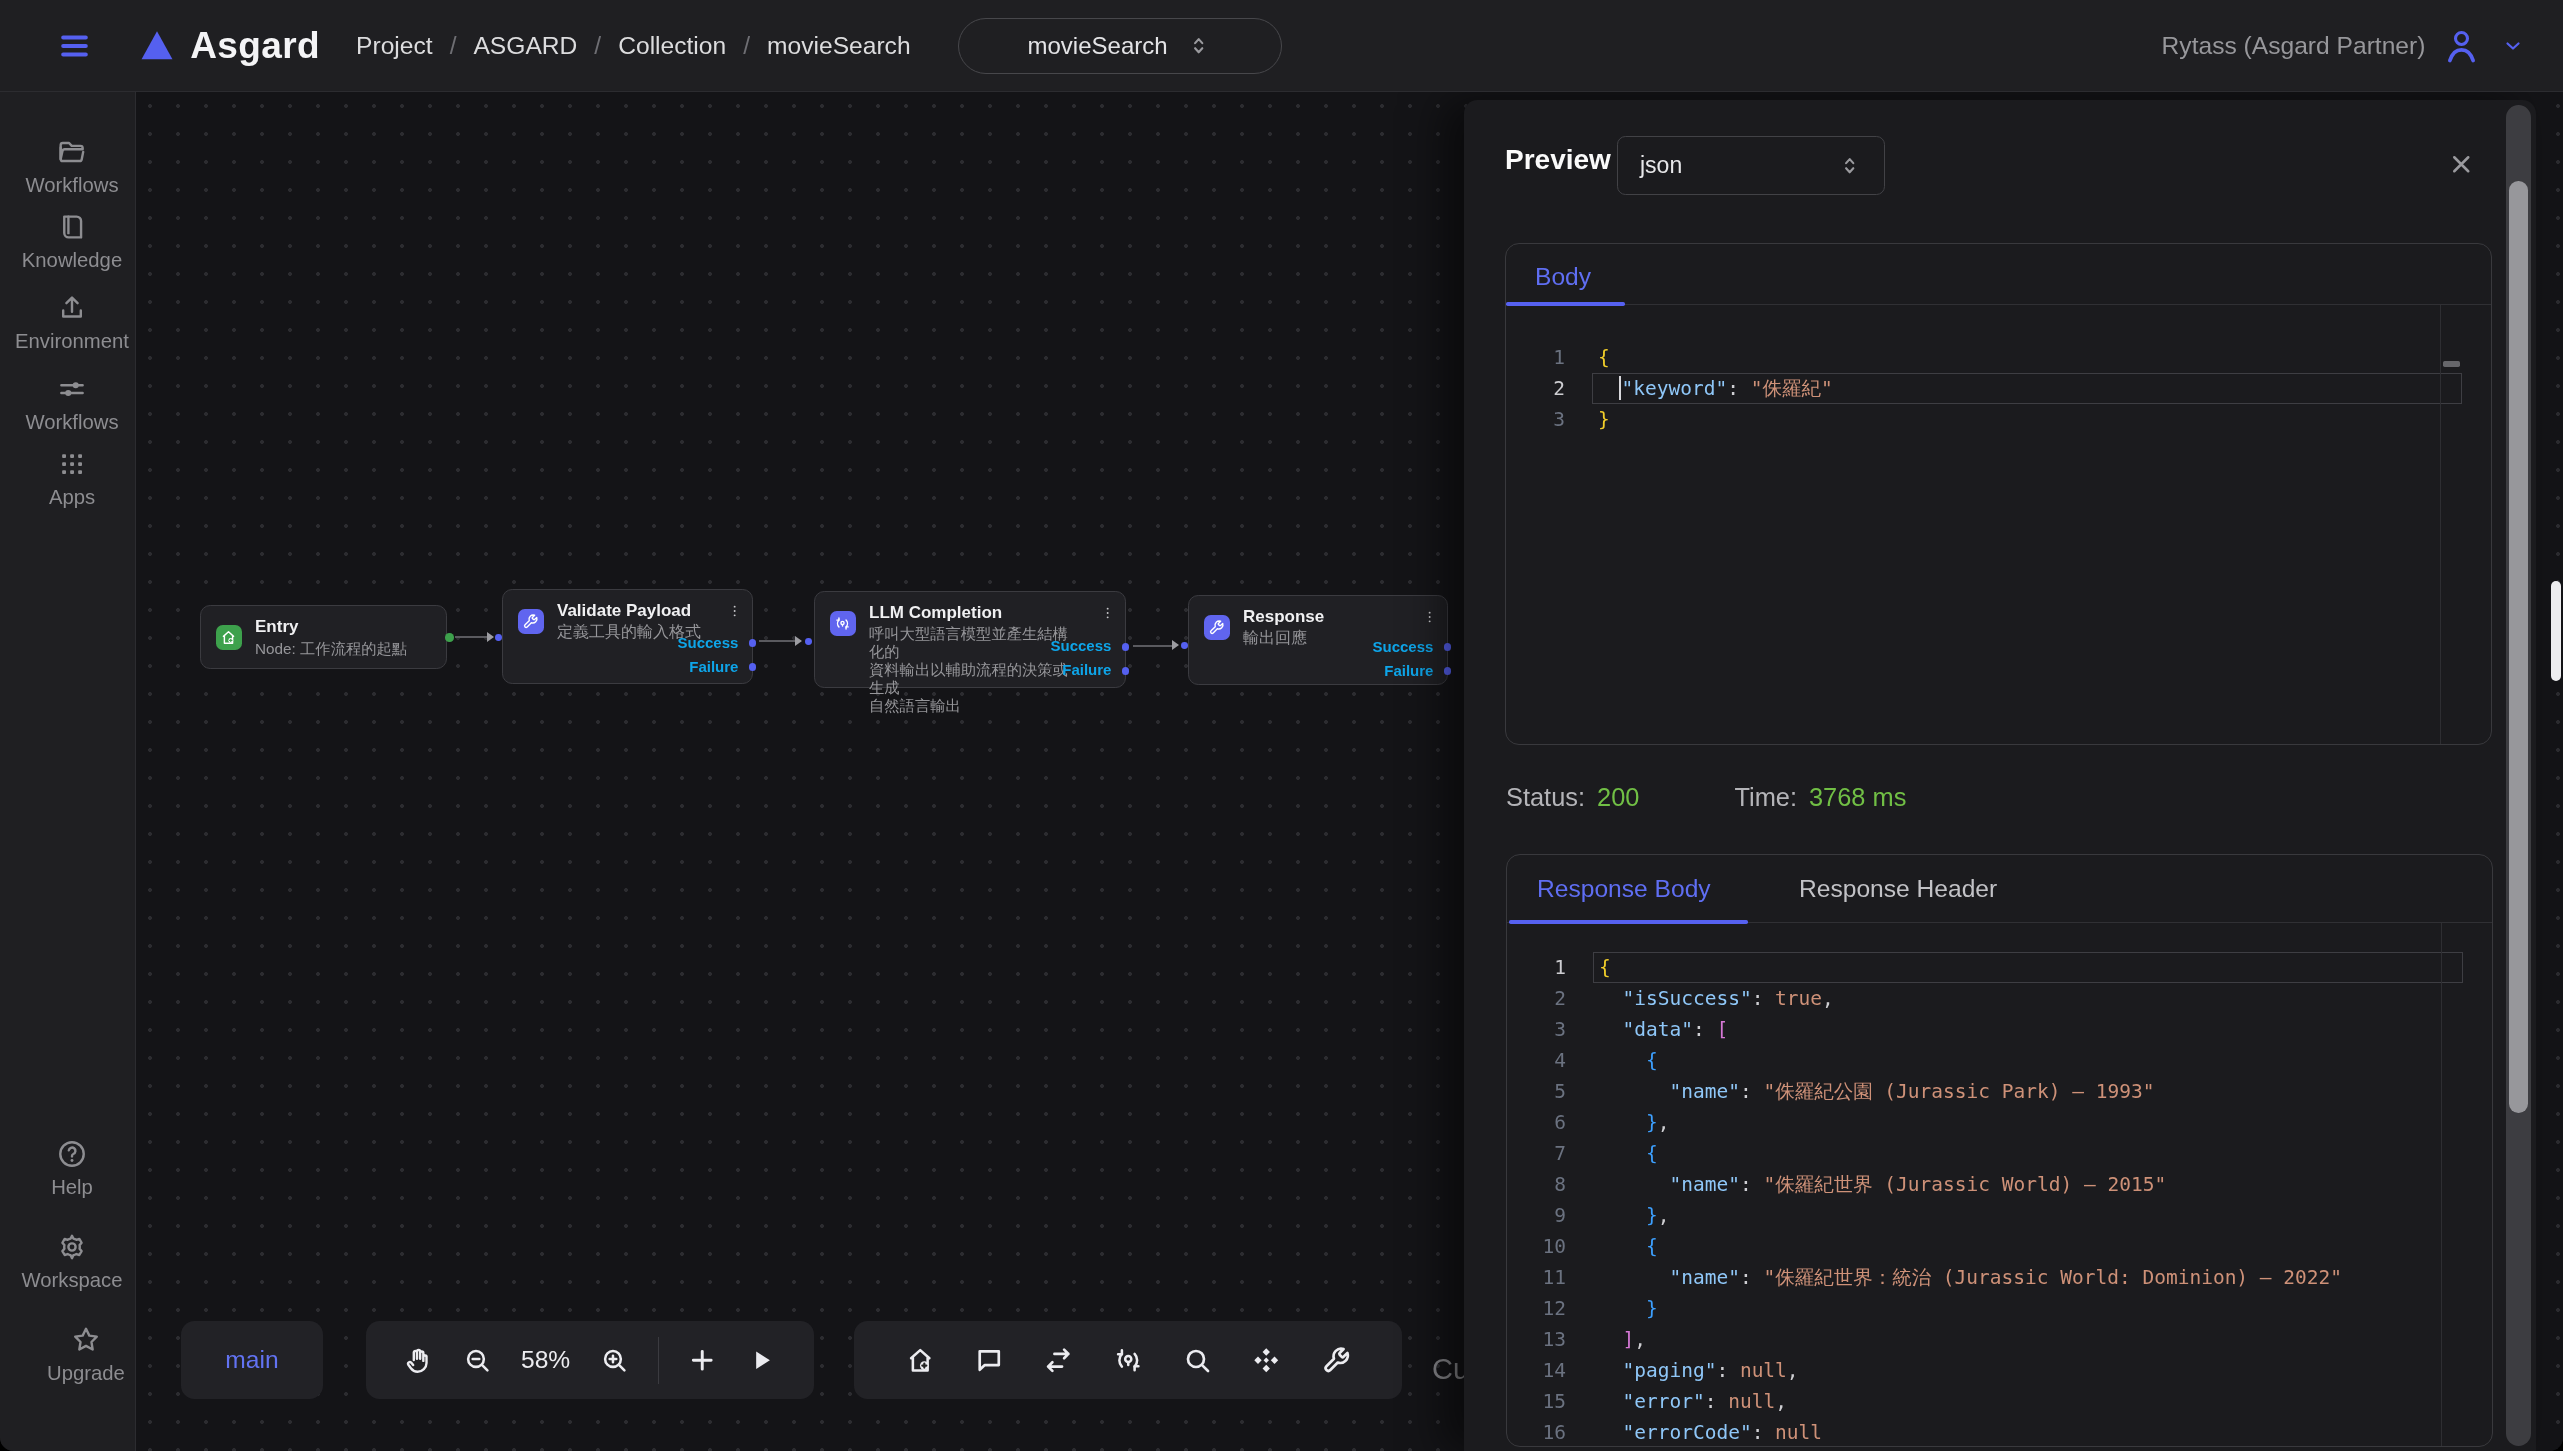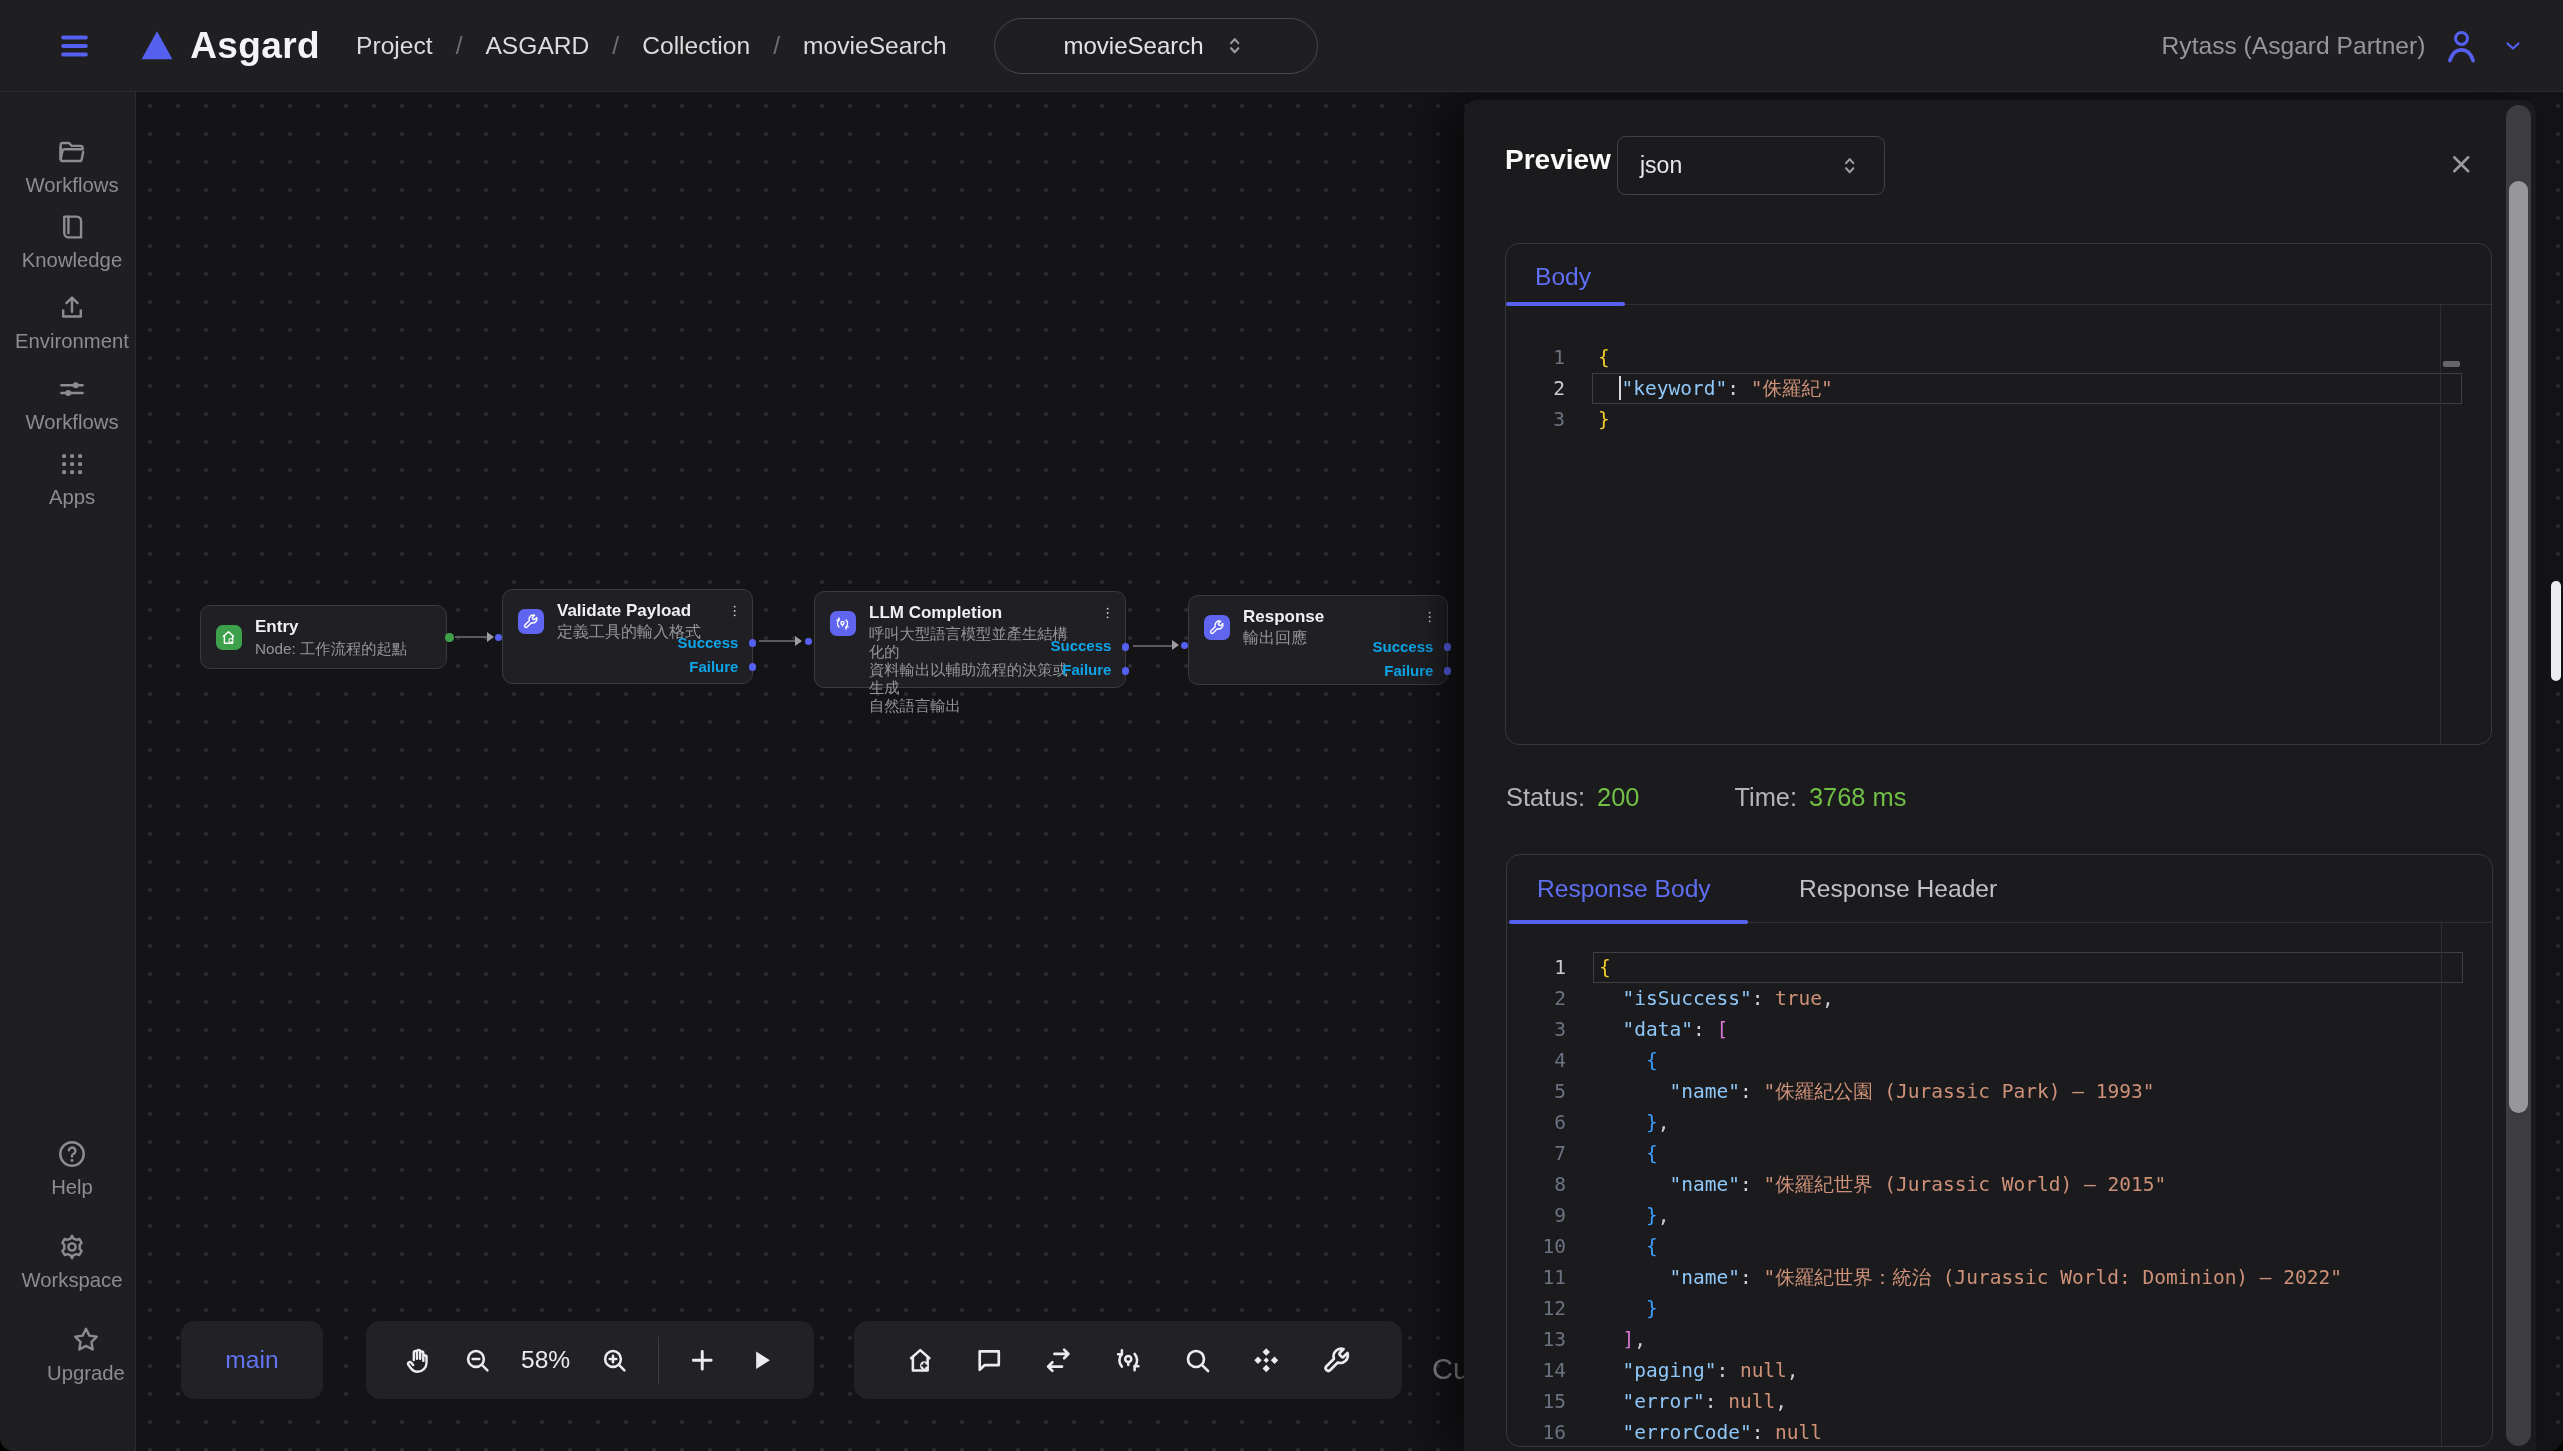--- a/index.html
+++ b/index.html
@@ -10,21 +10,21 @@
   
   .icn { display:inline-flex; align-items:center; justify-content:center; }
   .icn svg { width:100%; height:100%; }
 
   
   #topbar { position:absolute; left:0; top:0; width:2563px; height:92px; background:#1f1f22;
             border-bottom:0.8px solid #2c2c30; display:flex; align-items:center; z-index:20; }
   #hamburger { width:41px; height:34px; margin-left:54px; color:#5560f0; cursor:pointer; }
   #logo-tri { width:46px; height:39px; margin-left:39px; color:#5560f0; }
   #logo-text { font-size:37px; font-weight:700; color:#f4f4f6; margin-left:10.2px; letter-spacing:0.4px; }
-  #breadcrumb { display:flex; align-items:center; gap:23px; margin-left:36px; font-size:24.6px; color:#dcdcde; }
+  #breadcrumb { display:flex; align-items:center; gap:17px; margin-left:36px; font-size:24.6px; color:#dcdcde; }
   #breadcrumb .sep { color:#6e6e73; }
   #wf-select { margin-left:47px; height:56px; min-width:324px; border:1.3px solid #47474b; border-radius:28px;
                display:flex; align-items:center; justify-content:center; gap:18.6px; color:#e3e3e6; font-size:24px; cursor:pointer; }
   #topbar-right { margin-left:auto; margin-right:34px; display:flex; align-items:center; gap:15.3px; }
   #user-label { font-size:24.6px; color:#97979b; }
   #user-icon { width:41px; height:42px; color:#5560f0; }
   #user-caret { width:32px; height:22px; color:#5560f0; }
   .sel-chev { width:25.4px; height:25.4px; color:#9a9a9e; }
 
   

